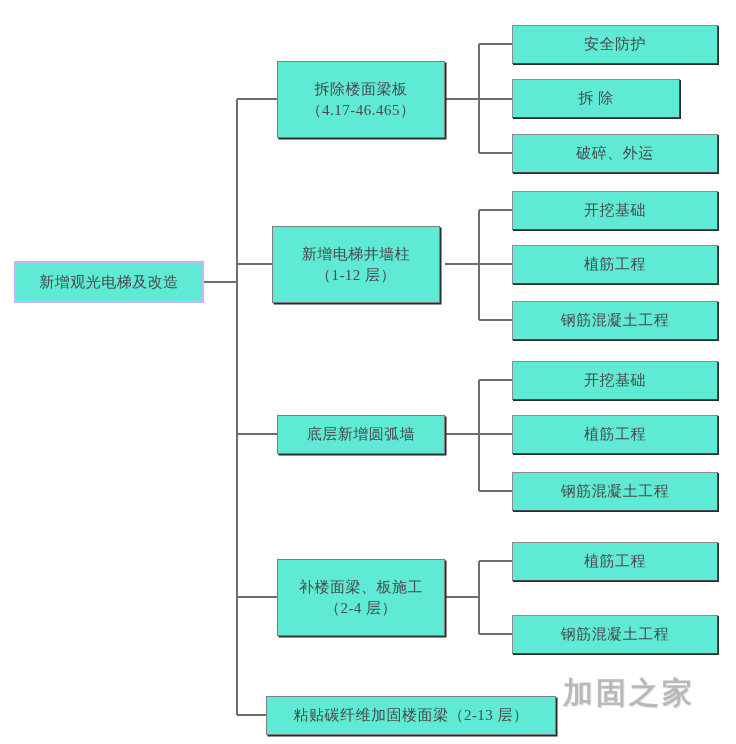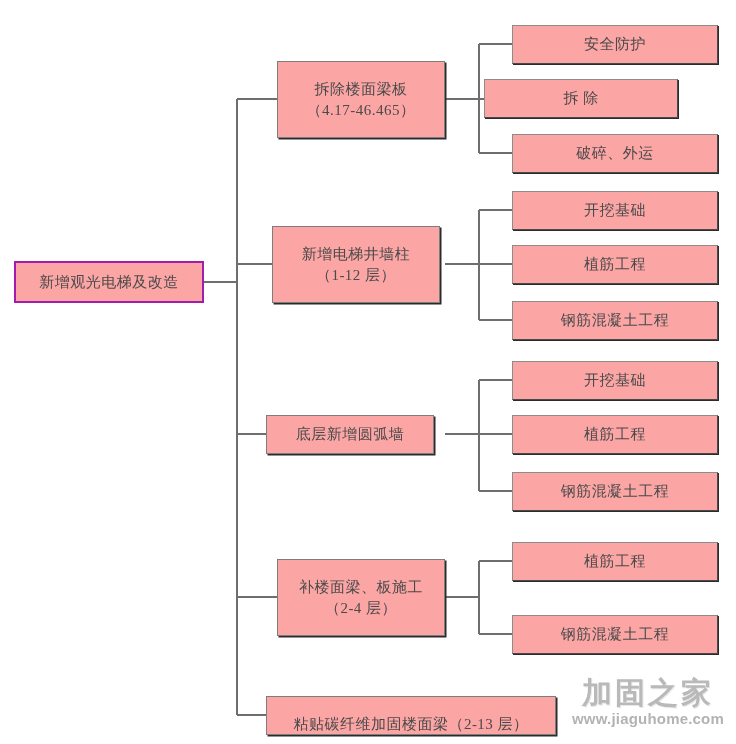--- a/index.html
+++ b/index.html
@@ -23,35 +23,35 @@
     position: absolute;
     left: 0;
     top: 0;
     width: 736px;
     height: 744px;
     pointer-events: none;
   }
   .node {
     position: absolute;
     box-sizing: border-box;
-    background: #fca5a5;
+    background: #5eead4;
     border: 1px solid #8c8c8c;
     border-right-color: #4a4a4a;
     border-bottom-color: #4a4a4a;
     box-shadow: 1px 1px 0 0 #2b2b2b;
     display: flex;
     align-items: center;
     justify-content: center;
     text-align: center;
     line-height: 1.35;
     color: #4a4a4a;
     letter-spacing: 0.5px;
   }
   .node-root {
-    border: 2px solid #a21caf;
+    border: 2px solid #c4b5fd;
     box-shadow: none;
     font-size: 15px;
   }
   .node-branch {
     border: 1px solid #7d7d7d;
     box-shadow: 1.5px 1.5px 0 0 #2b2b2b;
     font-size: 15px;
     justify-content: center;
   }
   .node-leaf {
@@ -75,21 +75,21 @@
     height: 64px;
     pointer-events: none;
     user-select: none;
   }
   .wm-cn {
     font-family: "Liberation Serif", "DejaVu Serif", serif;
     font-size: 30px;
     font-weight: bold;
     color: #b9b9b9;
     letter-spacing: 3px;
-    text-align: center;
+    text-align: left;
     line-height: 34px;
     text-shadow: 1px 1px 0 #e8e8e8;
   }
   .wm-url {
     font-family: "Liberation Sans", "DejaVu Sans", sans-serif;
     font-size: 15px;
     font-weight: bold;
     color: #b3b3b3;
     text-align: center;
     letter-spacing: 0.2px;
@@ -146,42 +146,42 @@
     <span class="node-text">新增观光电梯及改造</span>
   </div>
 
   <div class="node node-branch" style="left:277px; top:61px; width:168px; height:77px;">
     <span class="node-text">拆除楼面梁板
 （4.17-46.465）</span>
   </div>
   <div class="node node-leaf" style="left:512px; top:25px; width:206px; height:39px;">
     <span class="node-text">安全防护</span>
   </div>
-  <div class="node node-leaf" style="left:484px; top:79px; width:194px; height:39px;">
+  <div class="node node-leaf" style="left:512px; top:79px; width:168px; height:39px;">
     <span class="node-text">拆  除</span>
   </div>
   <div class="node node-leaf" style="left:512px; top:134px; width:206px; height:39px;">
     <span class="node-text">破碎、外运</span>
   </div>
 
   <div class="node node-branch" style="left:272px; top:226px; width:168px; height:77px;">
     <span class="node-text">新增电梯井墙柱
 （1-12 层）</span>
   </div>
   <div class="node node-leaf" style="left:512px; top:191px; width:206px; height:39px;">
     <span class="node-text">开挖基础</span>
   </div>
   <div class="node node-leaf" style="left:512px; top:245px; width:206px; height:39px;">
     <span class="node-text">植筋工程</span>
   </div>
   <div class="node node-leaf" style="left:512px; top:301px; width:206px; height:39px;">
     <span class="node-text">钢筋混凝土工程</span>
   </div>
 
-  <div class="node node-branch" style="left:266px; top:415px; width:168px; height:39px;">
+  <div class="node node-branch" style="left:277px; top:415px; width:168px; height:39px;">
     <span class="node-text">底层新增圆弧墙</span>
   </div>
   <div class="node node-leaf" style="left:512px; top:361px; width:206px; height:39px;">
     <span class="node-text">开挖基础</span>
   </div>
   <div class="node node-leaf" style="left:512px; top:415px; width:206px; height:39px;">
     <span class="node-text">植筋工程</span>
   </div>
   <div class="node node-leaf" style="left:512px; top:472px; width:206px; height:39px;">
     <span class="node-text">钢筋混凝土工程</span>
@@ -191,22 +191,21 @@
     <span class="node-text">补楼面梁、板施工
 （2-4 层）</span>
   </div>
   <div class="node node-leaf" style="left:512px; top:542px; width:206px; height:39px;">
     <span class="node-text">植筋工程</span>
   </div>
   <div class="node node-leaf" style="left:512px; top:615px; width:206px; height:39px;">
     <span class="node-text">钢筋混凝土工程</span>
   </div>
 
-  <div class="node node-wide" style="left:266px; top:696px; width:290px; height:39px;align-items:flex-end;">
+  <div class="node node-wide" style="left:266px; top:696px; width:290px; height:39px;">
     <span class="node-text">粘贴碳纤维加固楼面梁（2-13 层）</span>
   </div>
 
   <div id="watermark">
     <div class="wm-cn">加固之家</div>
-    <div class="wm-url">www.jiaguhome.com</div>
   </div>
 
 </div>
 
 </body></html>

